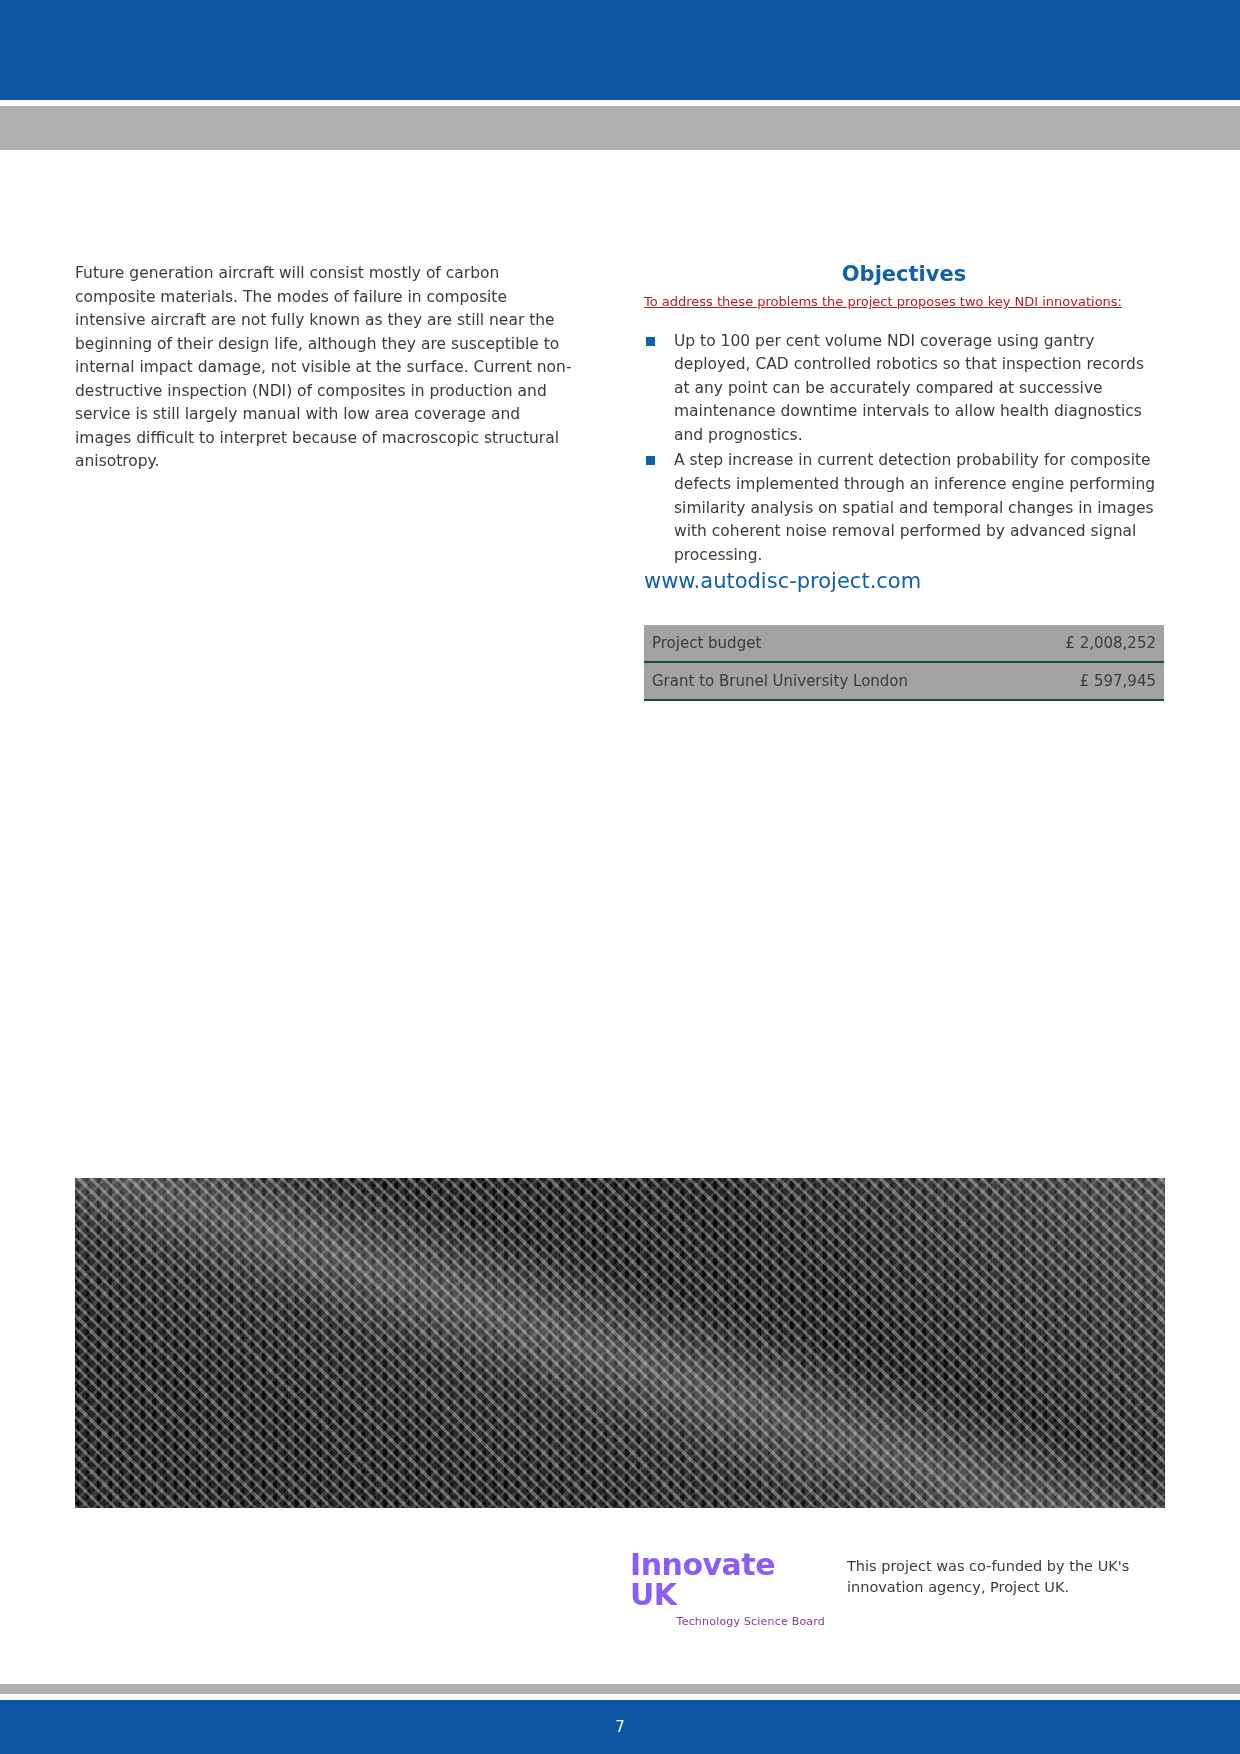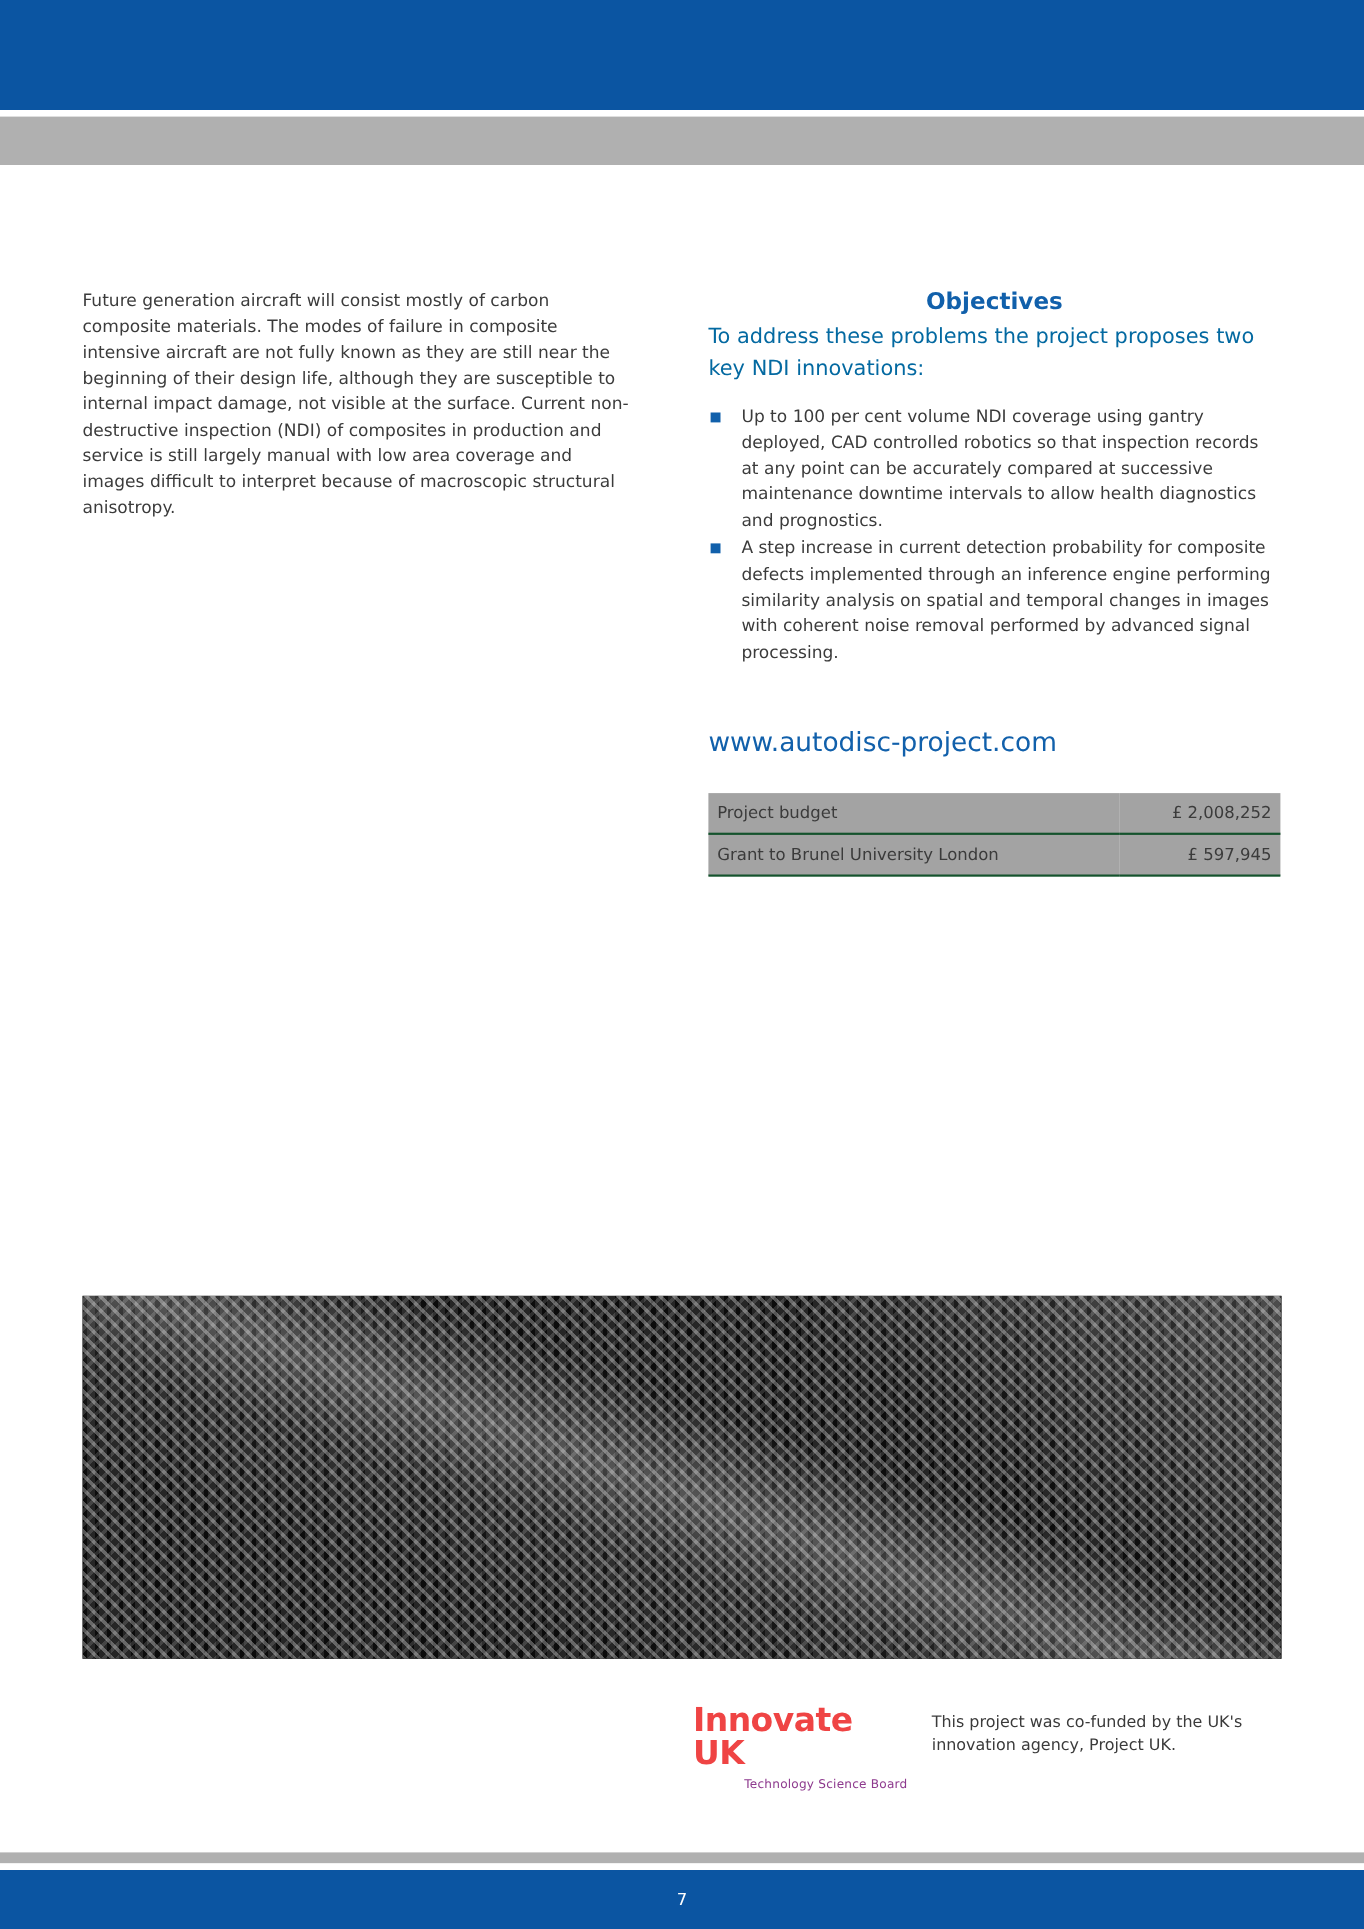--- a/index.html
+++ b/index.html
@@ -101,24 +101,25 @@
     margin: 0;
   }
   .objectives-head {
     font-size: 21px;
     color: #1160ab;
     margin: 0 0 6px 0;
     font-weight: bold;
     text-align: center;
   }
   .objectives-intro {
-    font-size: 19px;
+    font-size: 13px;
     line-height: 1.52;
-    color: #0369a1;
+    color: #b91c1c;
     margin: 0 0 18px 0;
+    text-decoration: underline;
   }
   ul.bullets {
     list-style: none;
     margin: 0;
     padding: 0;
   }
   ul.bullets li {
     position: relative;
     padding-left: 30px;
     font-size: 15.5px;
@@ -129,22 +130,21 @@
   ul.bullets li .sq {
     position: absolute;
     left: 2px;
     top: 7px;
     width: 9px;
     height: 9px;
     background: #1160ab;
     display: block;
   }
   .weburl {
-    margin-top: 54px;
-    font-size: 24px;
+    font-size: 21px;
     color: #1160ab;
     text-decoration: none;
     display: inline-block;
   }
   
   .facts {
     margin-top: 32px;
     width: 520px;
     border-collapse: collapse;
   }
@@ -216,21 +216,21 @@
     display: flex;
     align-items: flex-start;
     gap: 22px;
   }
   .innovate-logo {
     width: 195px;
   }
   .innovate-word {
     font-size: 30px;
     font-weight: bold;
-    color: #ef4444;
+    color: #8b5cf6;
     letter-spacing: -0.5px;
     line-height: 1;
   }
   .innovate-sub {
     font-size: 11px;
     color: #8e3a8e;
     text-align: right;
     margin-top: 5px;
     letter-spacing: 0.2px;
   }

